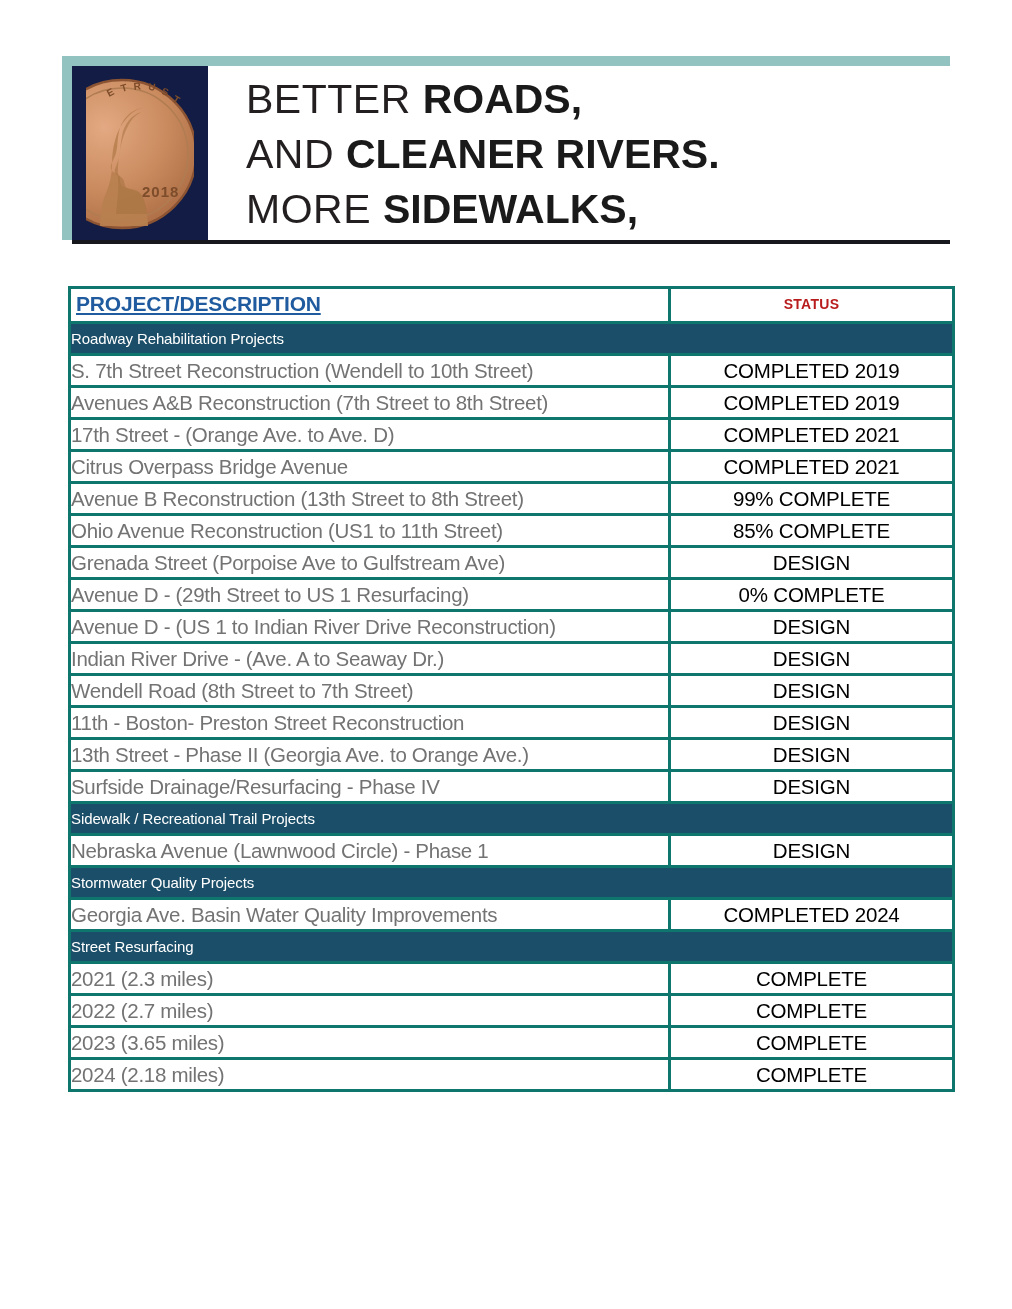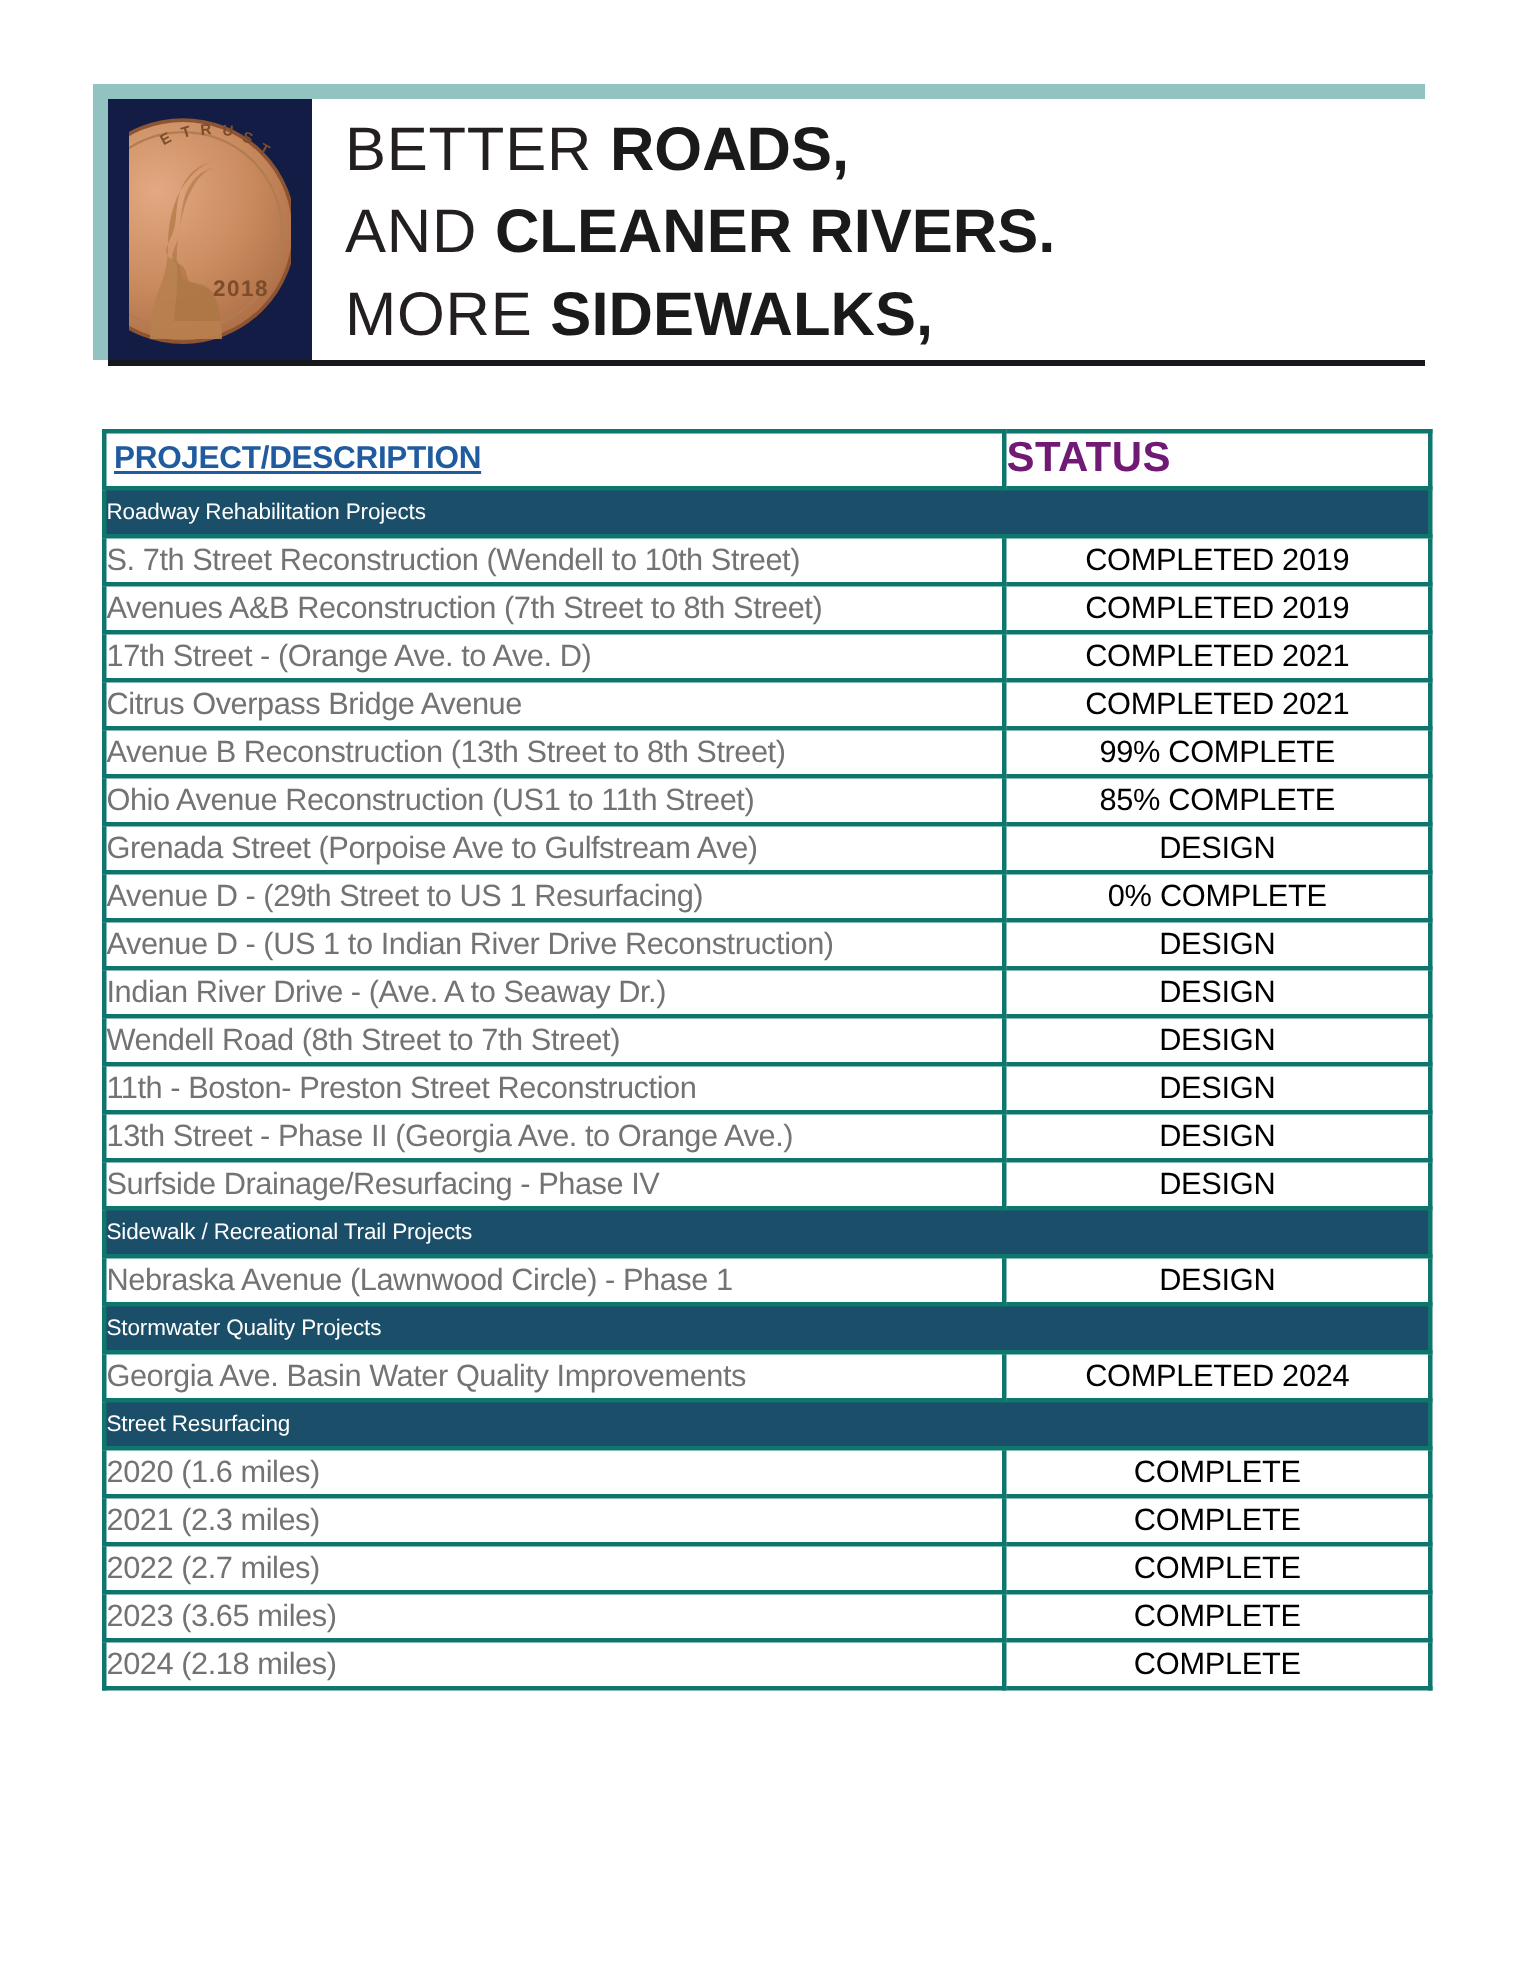--- a/index.html
+++ b/index.html
@@ -70,21 +70,21 @@
     position: absolute;
     left: 14px;
     top: 12px;
     width: 132px;
     height: 152px;
   }
   .penny svg { display: block; }
 
   .banner-lines {
     position: absolute;
-    left: 22px;
+    left: 38px;
     top: 6px;
     width: 700px;
   }
   .bline {
     font-size: 41px;
     line-height: 55px;
     letter-spacing: 0.5px;
     color: #231f20;
     white-space: nowrap;
     font-weight: 400;
@@ -118,24 +118,24 @@
   .hdr-row td { height: 58px; vertical-align: bottom; }
   .hdr-desc {
     font-size: 21px;
     font-weight: 700;
     color: #1f5b9e;
     text-decoration: underline;
     padding: 0 0 2px 5px !important;
     letter-spacing: -0.2px;
   }
   .hdr-stat {
-    font-size: 28px;
+    font-size: 14px;
     font-weight: 700;
-    color: #701a75;
-    text-align: left;
+    color: #b91c1c;
+    text-align: center;
     padding: 0 0 3px 0 !important;
     letter-spacing: 0.3px;
   }
 
   .section-row td {
     background: #1b4e68;
     border-left-color: #1b4e68;
     border-right-color: #1b4e68;
     border-top-color: #1b4e68;
     border-bottom-color: #1b4e68;
@@ -309,24 +309,20 @@
         <td colspan="2" class="section-label">Stormwater Quality Projects</td>
       </tr>
       <tr>
         <td class="desc-cell">Georgia Ave. Basin Water Quality Improvements</td>
         <td class="stat-cell">COMPLETED 2024</td>
       </tr>
       <tr class="section-row">
         <td colspan="2" class="section-label">Street Resurfacing</td>
       </tr>
       <tr>
-        <td class="desc-cell">2020 (1.6 miles)</td>
-        <td class="stat-cell">COMPLETE</td>
-      </tr>
-      <tr>
         <td class="desc-cell">2021 (2.3 miles)</td>
         <td class="stat-cell">COMPLETE</td>
       </tr>
       <tr>
         <td class="desc-cell">2022 (2.7 miles)</td>
         <td class="stat-cell">COMPLETE</td>
       </tr>
       <tr>
         <td class="desc-cell">2023 (3.65 miles)</td>
         <td class="stat-cell">COMPLETE</td>

